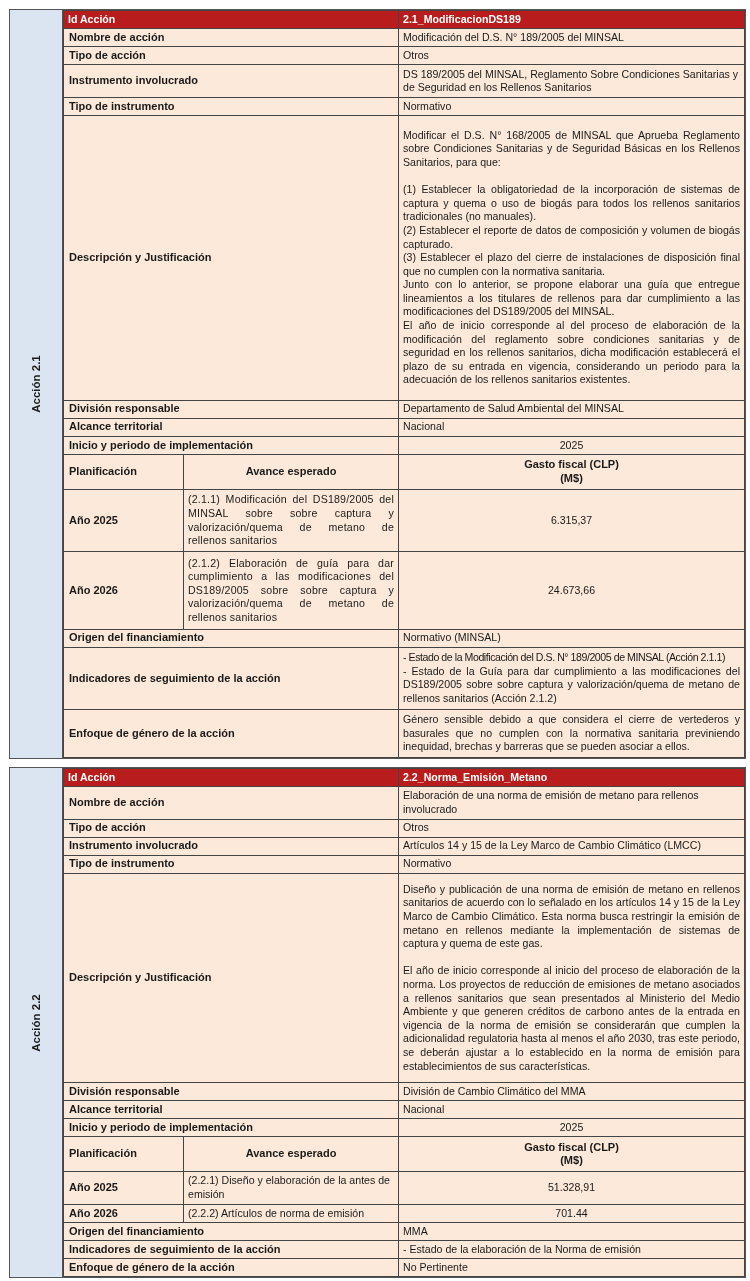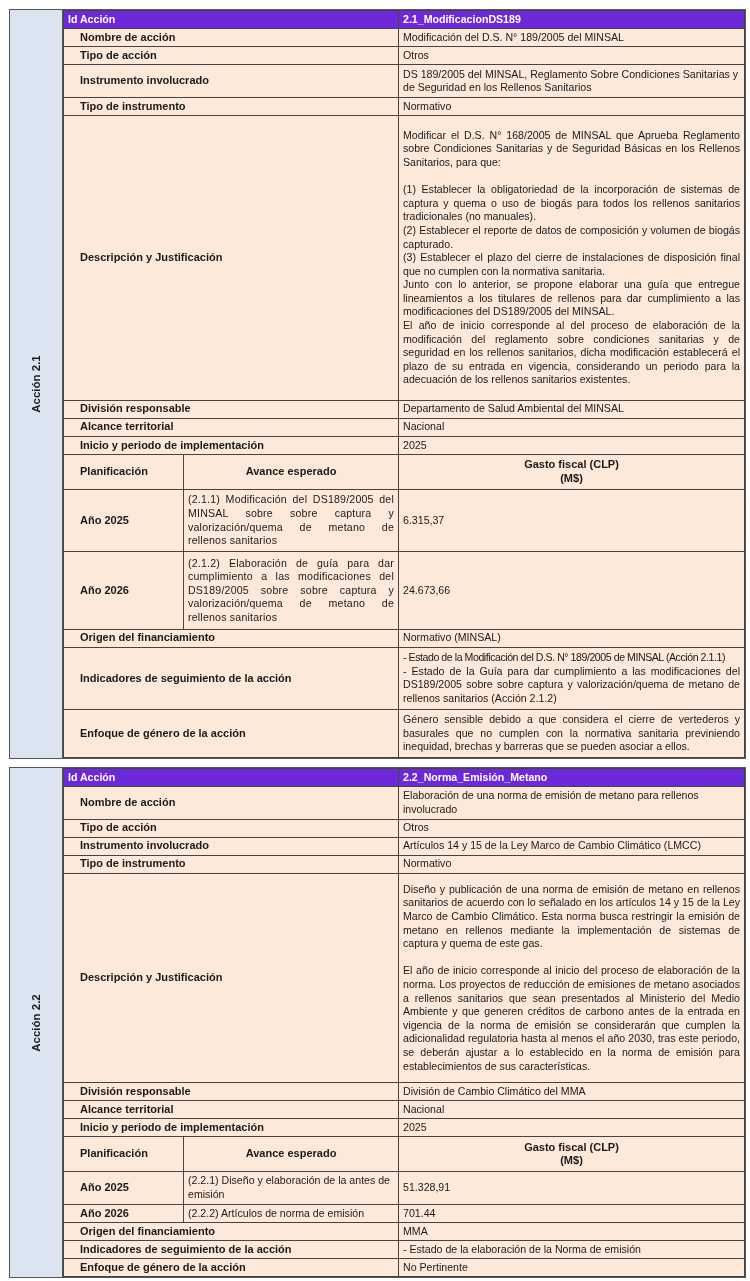--- a/index.html
+++ b/index.html
@@ -5,24 +5,24 @@
   html, body { margin:0; padding:0; background:#ffffff; }
   body { width:750px; height:1281px; position:relative; overflow:hidden;
          font-family:"Liberation Sans", sans-serif; color:#1a1a1a; }
   .block { position:absolute; left:9px; width:737px; border:1px solid #555; box-sizing:border-box;
            display:grid; grid-template-columns:53px 1fr; background:#dbe5f1; }
   .side { background:#dbe5f1; border-right:1px solid #555; position:relative; }
   .side .lbl { position:absolute; left:50%; top:50%; transform:translate(-50%,-50%) rotate(-90deg);
                white-space:nowrap; font-weight:bold; font-size:11.5px; }
   table { border-collapse:collapse; width:100%; table-layout:fixed; font-size:10.6px; line-height:13.6px; }
   td { border:1px solid #444; padding:1px 4px 1px 4px; vertical-align:middle; background:#fde9d9; }
-  td.k { font-weight:bold; font-size:11px; padding-left:16px; }
-  tr.hdr td { background:#6d28d9; color:#fff; font-weight:bold; }
+  td.k { font-weight:bold; font-size:11px; padding-left:5px; }
+  tr.hdr td { background:#b91c1c; color:#fff; font-weight:bold; }
   td.just { text-align:justify; }
-  td.right { text-align:left; }
+  td.right { text-align:center; }
   td.center { text-align:center; font-weight:bold; font-size:11px; }
   .gap { height:13.6px; }
 </style>
 </head>
 <body>
 
 <div class="block" style="top:9px; height:750px;">
   <div class="side">
     <span class="lbl">Acción 2.1</span>
   </div>

